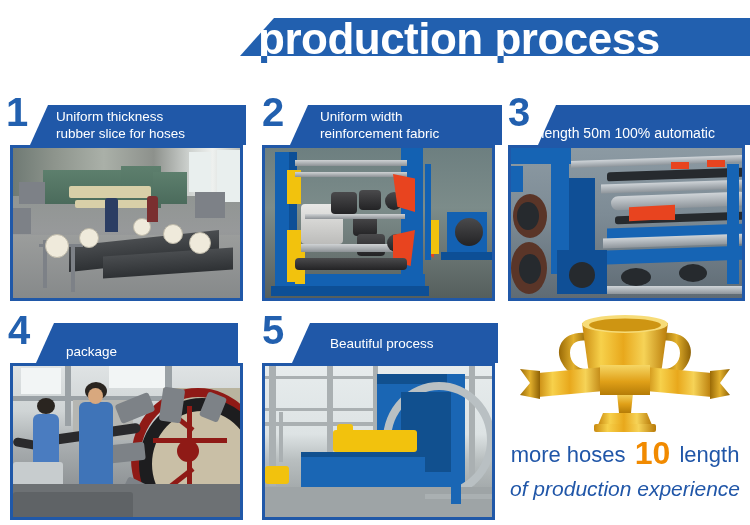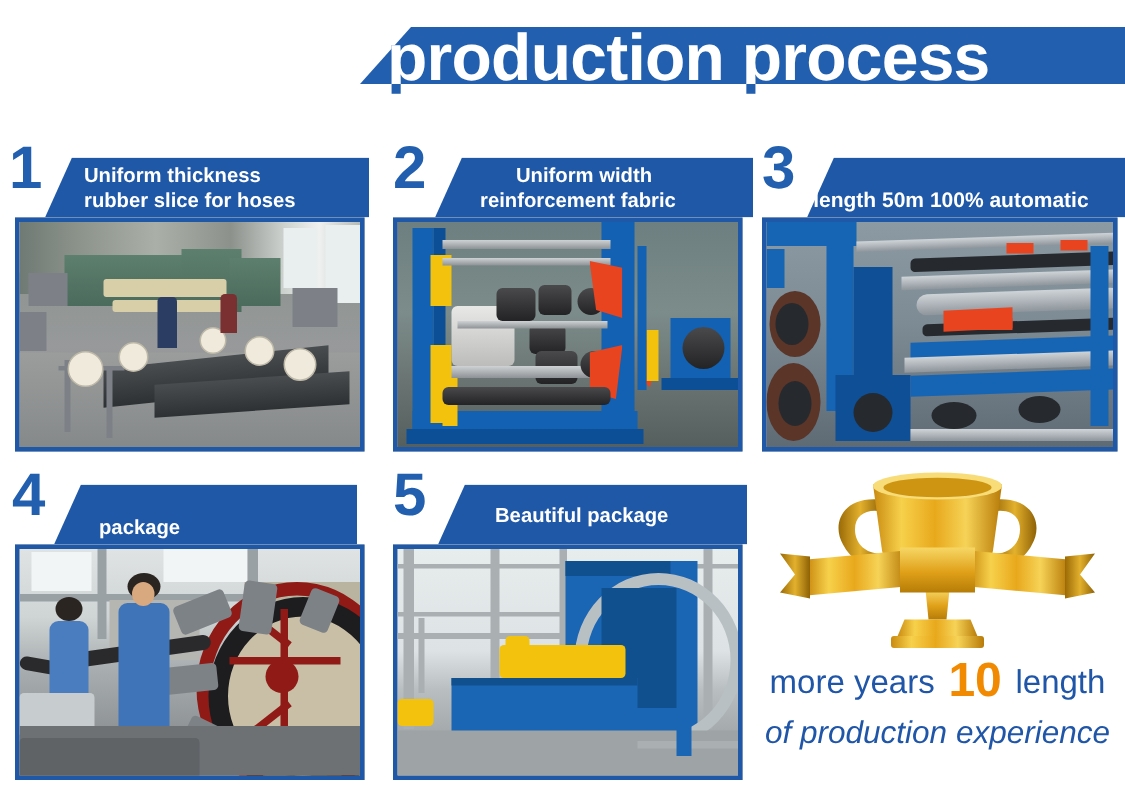--- a/index.html
+++ b/index.html
@@ -79,21 +79,21 @@
   .label-box {
     position: absolute;
     background: #2058A8;
     -webkit-clip-path: polygon(18px 0, 100% 0, 100% 100%, 0 100%);
     clip-path: polygon(18px 0, 100% 0, 100% 100%, 0 100%);
   }
   .label-text {
     position: absolute;
     color: #ffffff;
     font-size: 13.5px;
-    font-weight: bold;
+    font-weight: normal;
     line-height: 17px;
     white-space: nowrap;
   }
   .label-text.wide { font-size: 14px; }
 
   
   .photo {
     position: absolute;
     border: 3px solid #2058A8;
     box-sizing: border-box;
@@ -259,21 +259,21 @@
           <div class="s1-rack" style="left:182px; top:44px; width:30px; height:26px;"></div>
           <div class="s1-rack" style="left:0; top:60px; width:18px; height:26px;"></div>
         </div>
       </div>
     </div>
   </div>
 
   <div class="panel" style="left:262px; top:92px; width:240px; height:212px;">
     <div class="num" style="left:0; top:0;">2</div>
     <div class="label-box" style="left:28px; top:13px; width:212px; height:40px;"></div>
-    <div class="label-text" style="left:58px; top:16px;margin-left:24px;">Uniform width</div>
+    <div class="label-text" style="left:58px; top:16px;">Uniform width</div>
     <div class="label-text" style="left:58px; top:33px;">reinforcement fabric</div>
 
     <div class="photo" style="left:0px; top:53px; width:233px; height:156px;">
       <div class="ph-inner">
         <div class="scene2">
           <div class="s2-bg"></div>
           <div class="s2-frame" style="left:10px; top:4px; width:14px; height:142px;"></div>
           <div class="s2-frame" style="left:136px; top:0px; width:22px; height:148px;"></div>
           <div class="s2-frame2" style="left:24px; top:4px; width:8px; height:140px;"></div>
           <div class="s2-frame" style="left:10px; top:126px; width:150px; height:14px;"></div>
@@ -392,21 +392,21 @@
           <div class="s4-floor"></div>
           <div class="s4-clamp" style="left:0px; top:126px; width:120px; height:30px; background:#5f6366;"></div>
         </div>
       </div>
     </div>
   </div>
 
   <div class="panel" style="left:262px; top:310px; width:240px; height:212px;">
     <div class="num" style="left:0; top:0;">5</div>
     <div class="label-box" style="left:30px; top:13px; width:206px; height:40px;"></div>
-    <div class="label-text" style="left:68px; top:25px;">Beautiful package</div>
+    <div class="label-text" style="left:68px; top:25px;">Beautiful process</div>
 
     <div class="photo" style="left:0px; top:53px; width:233px; height:157px;">
       <div class="ph-inner">
         <div class="scene5">
           <div class="s5-bg"></div>
           <div class="s5-col" style="left:4px; top:0px; width:7px; height:120px;"></div>
           <div class="s5-col" style="left:62px; top:0px; width:6px; height:104px;"></div>
           <div class="s5-col" style="left:108px; top:0px; width:5px; height:96px;"></div>
           <div class="s5-col" style="left:0px; top:10px; width:233px; height:3px;"></div>
           <div class="s5-col" style="left:0px; top:42px; width:130px; height:3px;"></div>
@@ -467,20 +467,20 @@
       <rect x="94" y="119" width="62" height="8" rx="2" fill="url(#gold)"></rect>
 
       <path d="M38 68 L104 62 L104 86 L38 92 Z" fill="url(#gold)"></path>
       <path d="M146 62 L212 68 L212 92 L146 86 Z" fill="url(#gold)"></path>
       <path d="M20 64 L40 66 L40 94 L20 90 L30 78 Z" fill="url(#goldDark)"></path>
       <path d="M230 64 L210 66 L210 94 L230 90 L220 78 Z" fill="url(#goldDark)"></path>
       <path d="M100 60 L150 60 L150 90 L100 90 Z" fill="url(#gold2)"></path>
     </svg>
 
     <div class="tag1">
-      <span>more years</span>
+      <span>more hoses</span>
       <span class="big">10</span>
       <span>length</span>
     </div>
     <div class="tag2">of production experience</div>
   </div>
 
 </div>
 
 </body></html>

